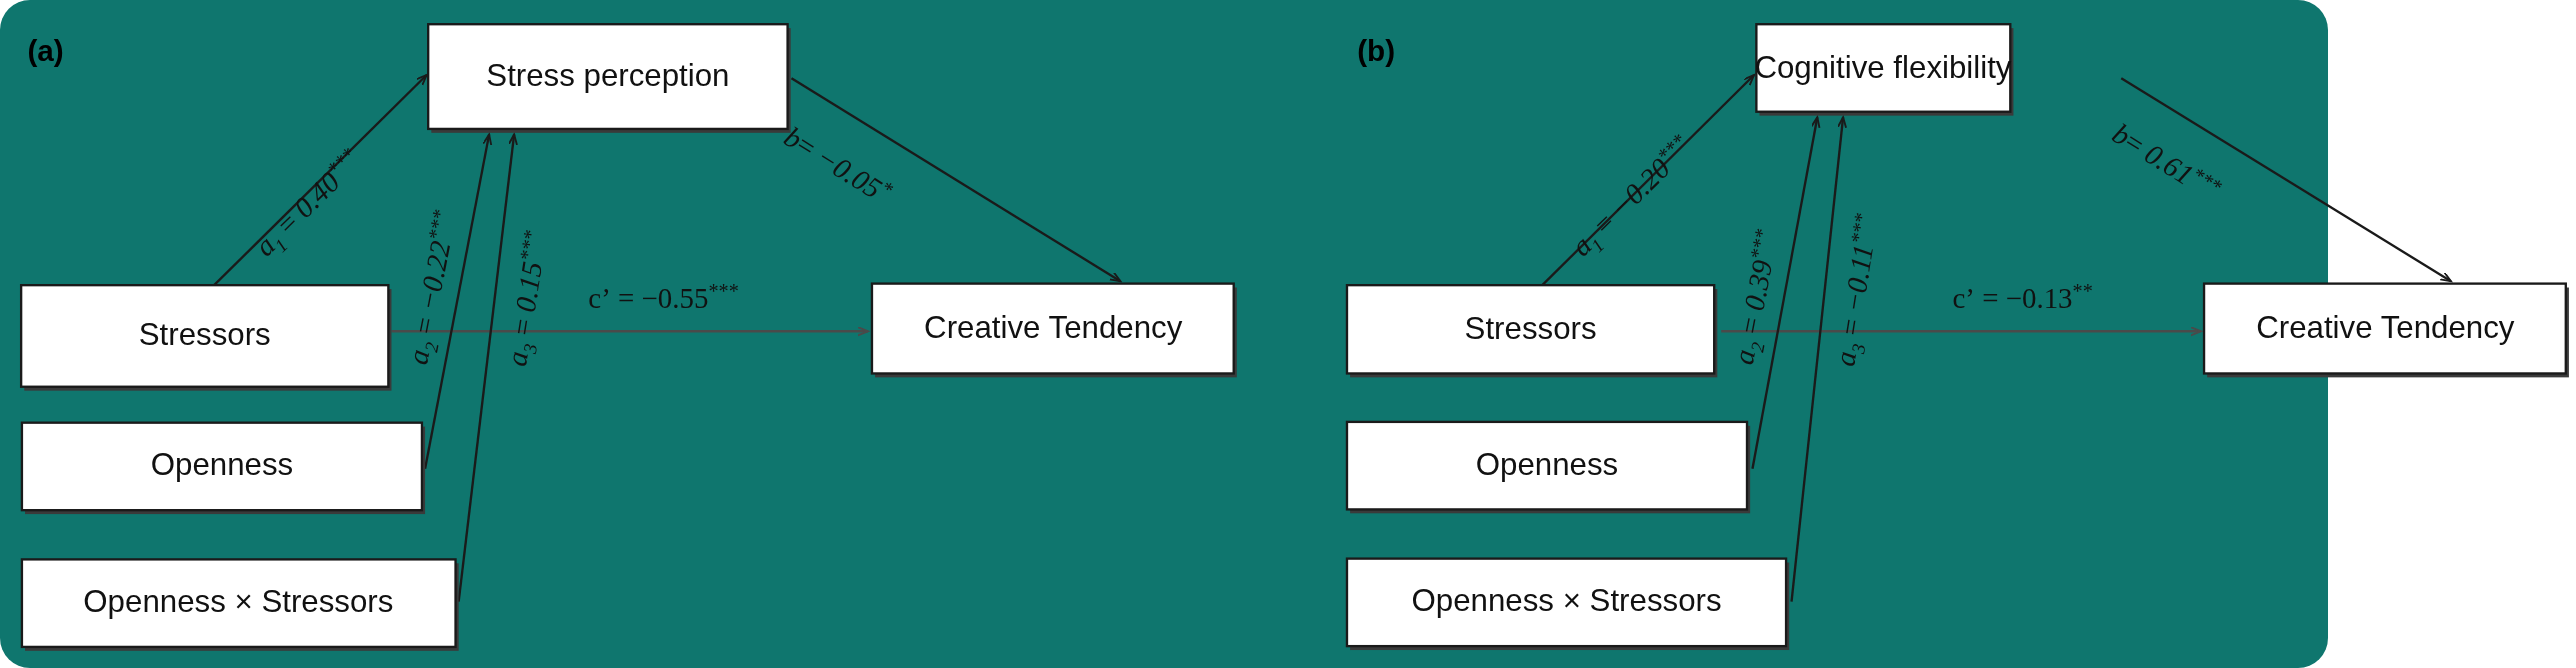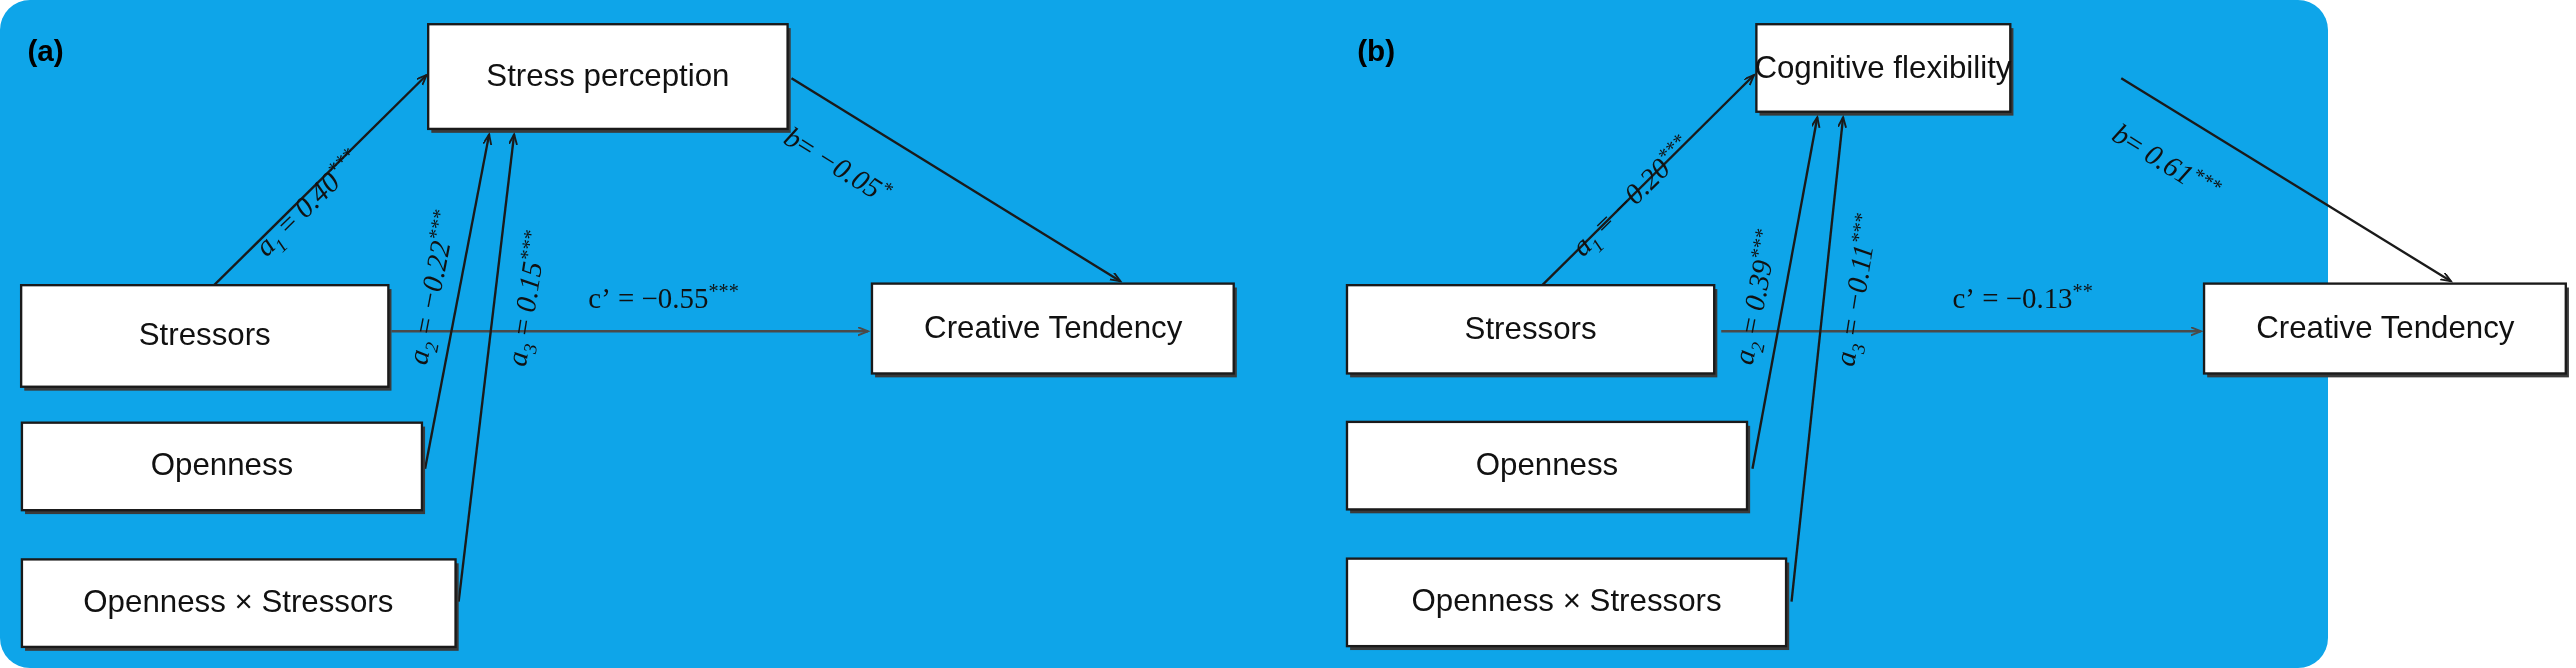--- a/index.html
+++ b/index.html
@@ -1,17 +1,17 @@
 <!DOCTYPE html>
 <html style="font-size:12.5px"><head>
 <meta charset="utf-8">
 <style>
   html,body{margin:0;padding:0;background:#ffffff;}
   body{width:2576px;height:668px;font-family:"Liberation Sans",sans-serif;overflow:hidden;}
-  #stage{position:relative;width:2328px;height:668px;background:#0ea5e9;border-radius:30px;}
+  #stage{position:relative;width:2328px;height:668px;background:#0f766e;border-radius:30px;}
   svg.diagram{position:absolute;left:0;top:0;width:2576px;height:668px;display:block;}
   .boxrect{fill:#ffffff;stroke:#1a1a1a;stroke-width:3;}
   .boxshadow{fill:#3a3a3a;}
   .boxlabel{font-family:"Liberation Sans",sans-serif;font-size:40px;fill:#111111;text-anchor:middle;dominant-baseline:middle;}
   .panellabel{font-family:"Liberation Sans",sans-serif;font-size:38px;font-weight:bold;fill:#000000;}
   .path-line{stroke:#1a1a1a;stroke-width:3;fill:none;}
   .path-line-thin{stroke:#4a4a4a;stroke-width:3;fill:none;}
   .coef{font-family:"Liberation Serif",serif;font-size:37px;fill:#111111;font-style:italic;}
   .coef-up{font-family:"Liberation Serif",serif;font-size:37px;fill:#111111;font-style:normal;}
   .coef .var{font-style:italic;}

